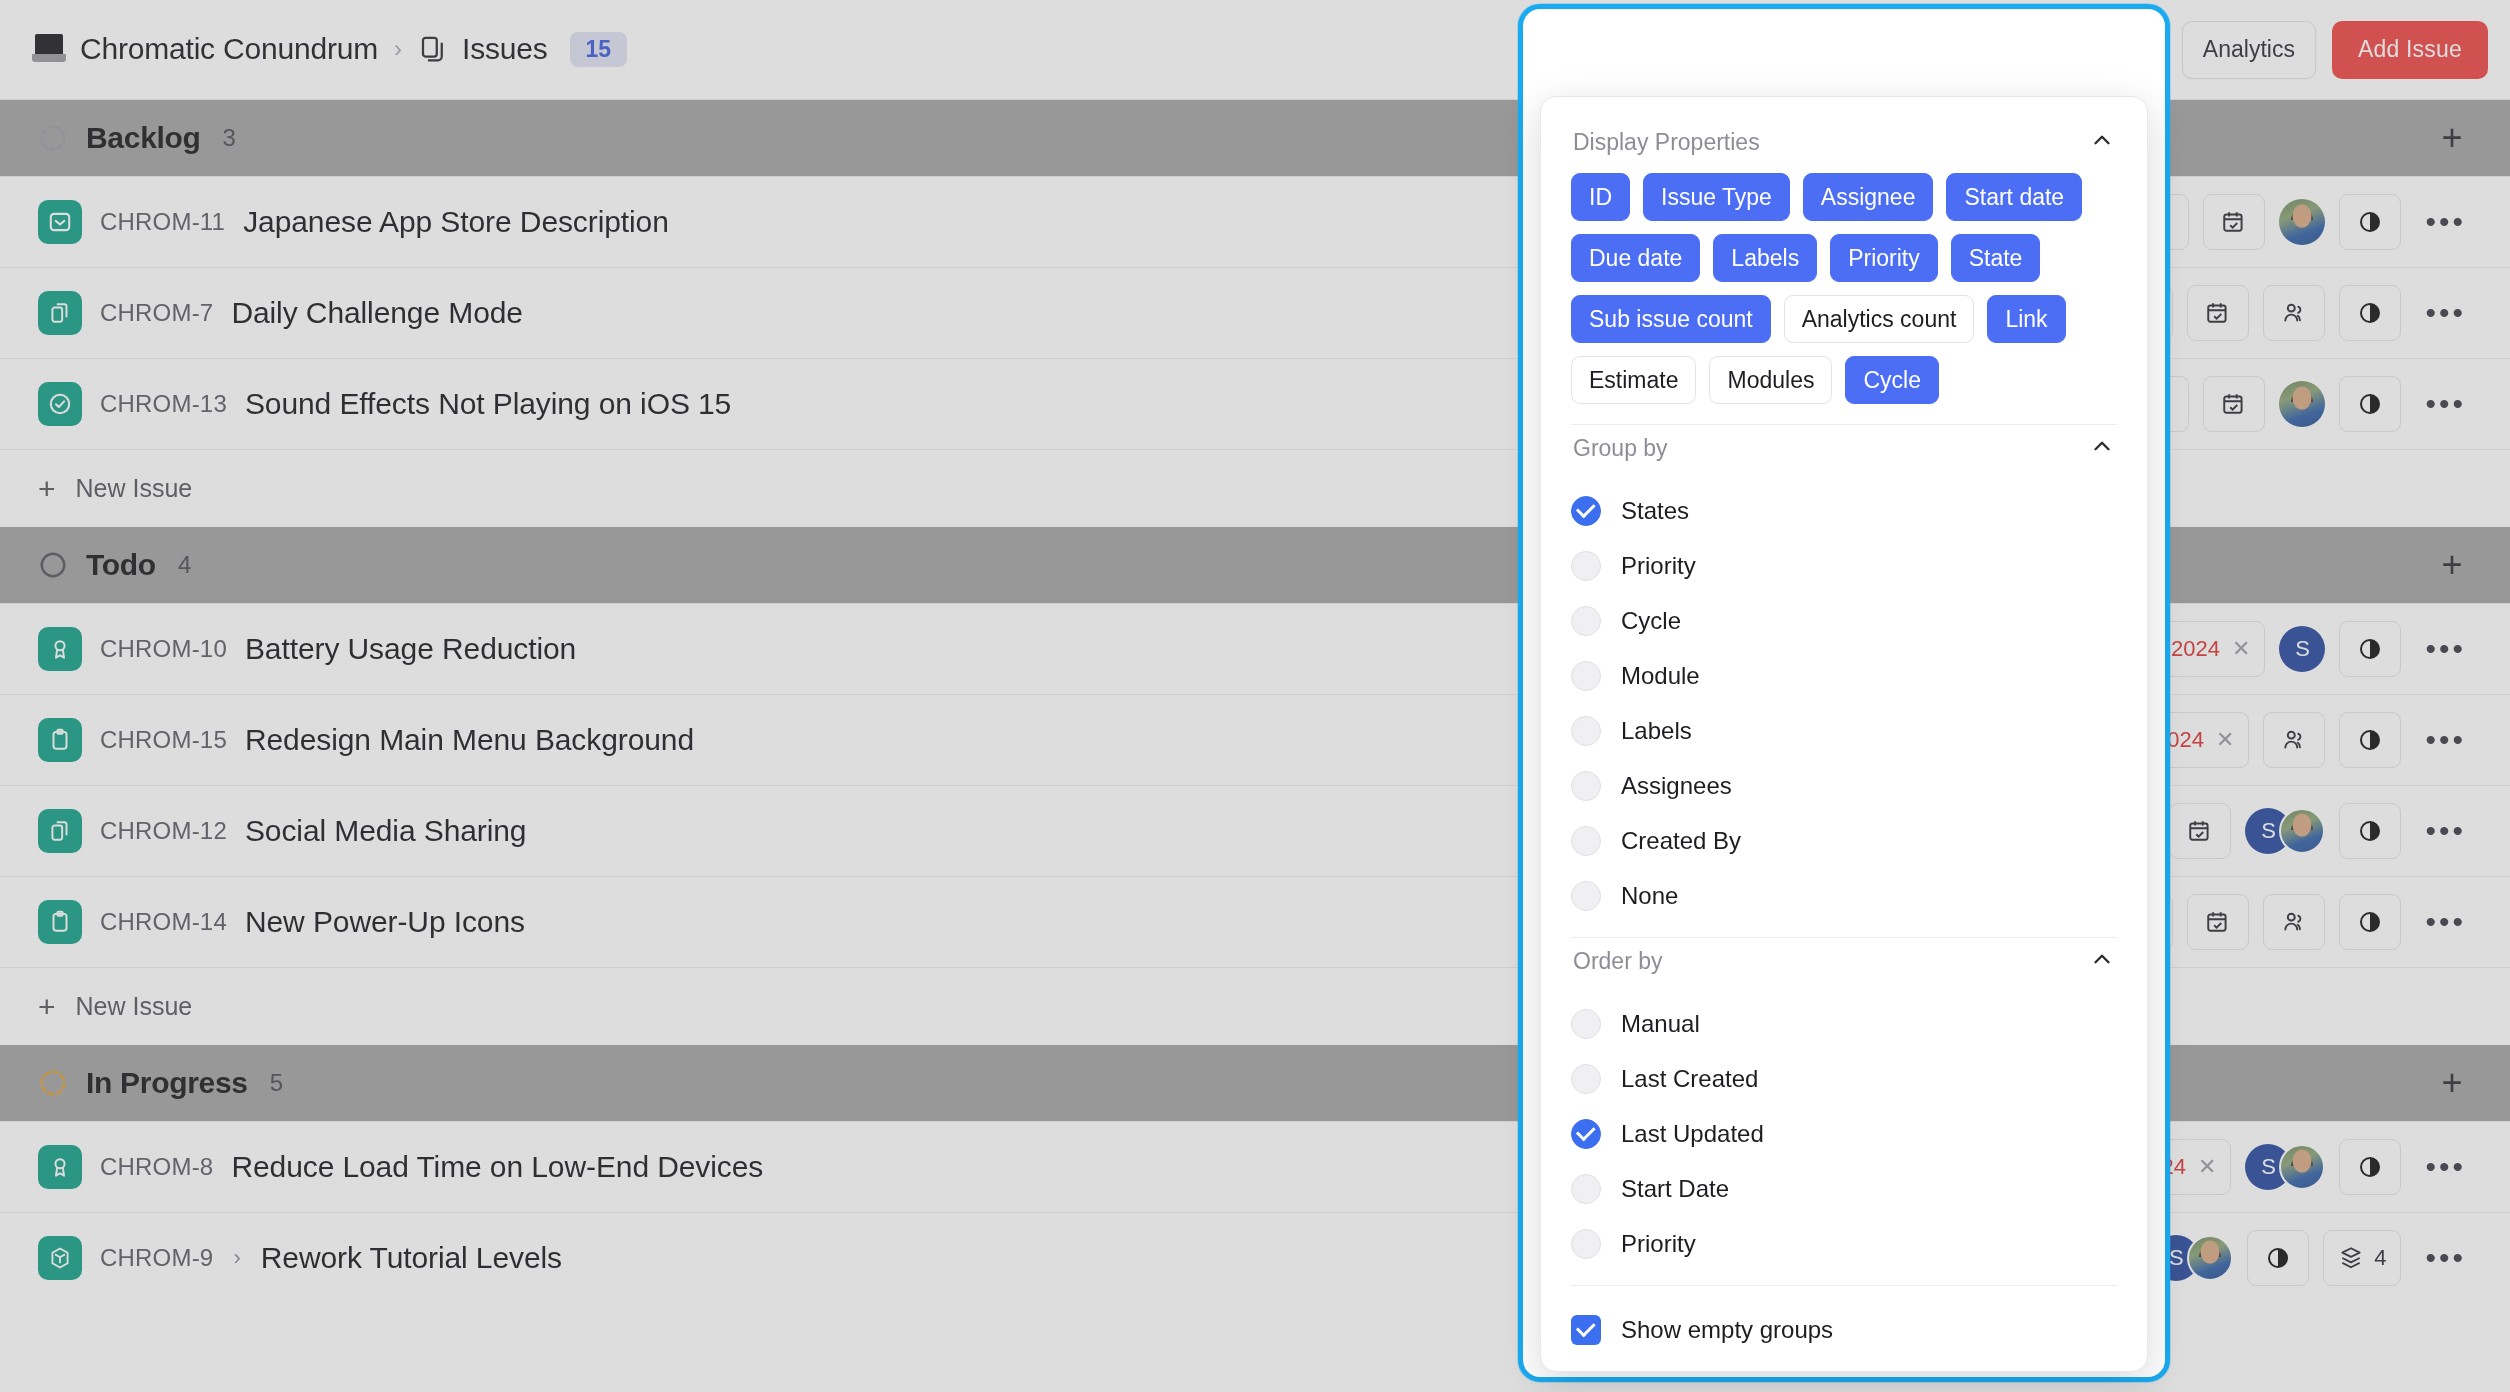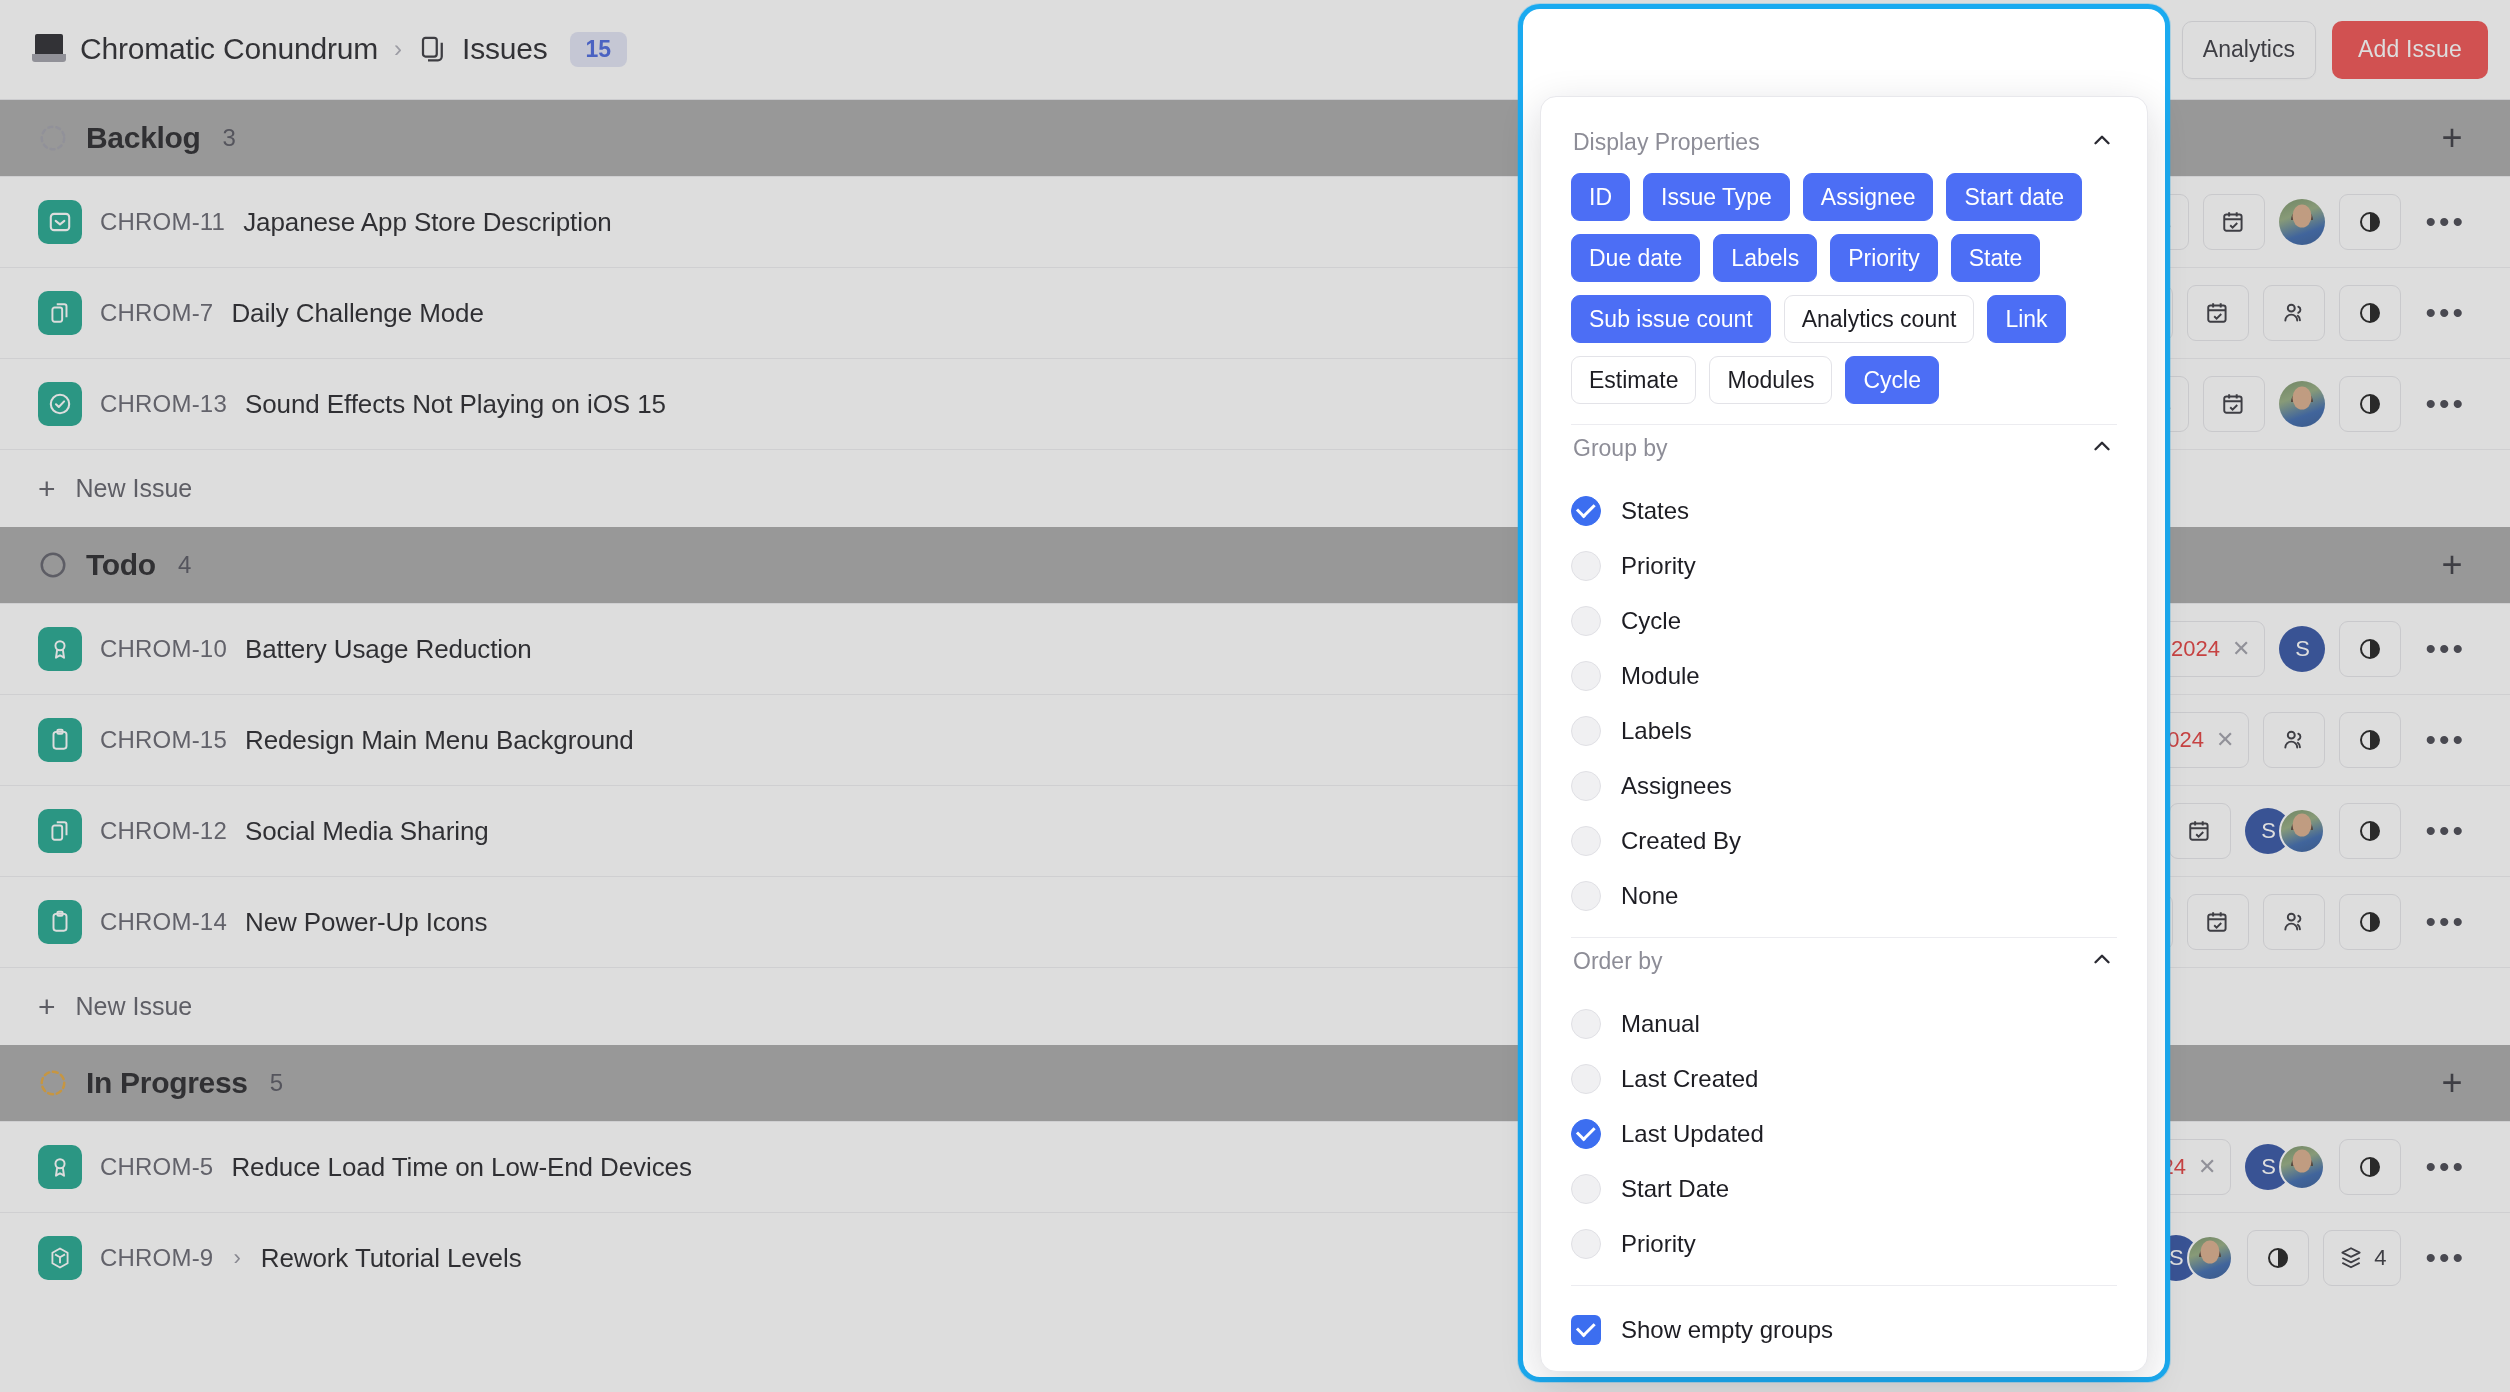--- a/index.html
+++ b/index.html
@@ -91,21 +91,21 @@
     background: #fff;
   }
   .row-left { display: flex; align-items: center; gap: 18px; min-width: 0; }
   .type-badge {
     width: 44px; height: 44px; border-radius: 10px; background: #12a187;
     display: flex; align-items: center; justify-content: center; flex: 0 0 auto;
     color: #fff;
   }
   .issue-id { font-size: 24px; color: #5b5b66; letter-spacing: .2px; white-space: nowrap;}
   .sub-chev { font-size: 22px; color: #8d8d98; padding: 0 2px; }
-  .issue-title { font-size: 26px; color: #17171c; white-space: nowrap; letter-spacing:-.1px;}
+  .issue-title { font-size: 30px; color: #17171c; white-space: nowrap; letter-spacing:-.1px;}
 
   .row-right { margin-left: auto; display: flex; align-items: center; gap: 14px; }
   .prop {
     height: 56px; min-width: 62px; padding: 0 14px;
     display: flex; align-items: center; justify-content: center; gap: 10px;
     border: 1px solid #e4e4e8; border-radius: 9px; background: #fff;
     font-size: 22px; color: #2b2b33; cursor: pointer; white-space: nowrap;
   }
   .prop.date-overdue { color: #e03131; }
   .prop .x { color: #9a9aa4; font-size: 22px; margin-left: 2px; }
@@ -579,21 +579,21 @@
     </div>
 
     <div class="row">
       <div class="row-left">
         <span class="type-badge">
           <svg viewBox="0 0 24 24" width="26" height="26" fill="none" stroke="#fff" stroke-width="1.8" stroke-linejoin="round">
               <circle cx="12" cy="9" r="4.2"></circle>
               <path d="M9.3 13l-1 7 3.7-2.2 3.7 2.2-1-7"></path>
             </svg>
         </span>
-        <span class="issue-id">CHROM-5</span>
+        <span class="issue-id">CHROM-8</span>
         <span class="issue-title">Reduce Load Time on Low-End Devices</span>
       </div>
       <div class="row-right">
         <span class="prop">
           <svg viewBox="0 0 24 24" width="24" height="24" fill="none" stroke="#e0a030" stroke-width="2" stroke-linecap="round" stroke-dasharray="4 3">
               <circle cx="12" cy="12" r="9"></circle>
             </svg>
           <span>In P</span>
         </span>
         <span class="prop date-overdue">

